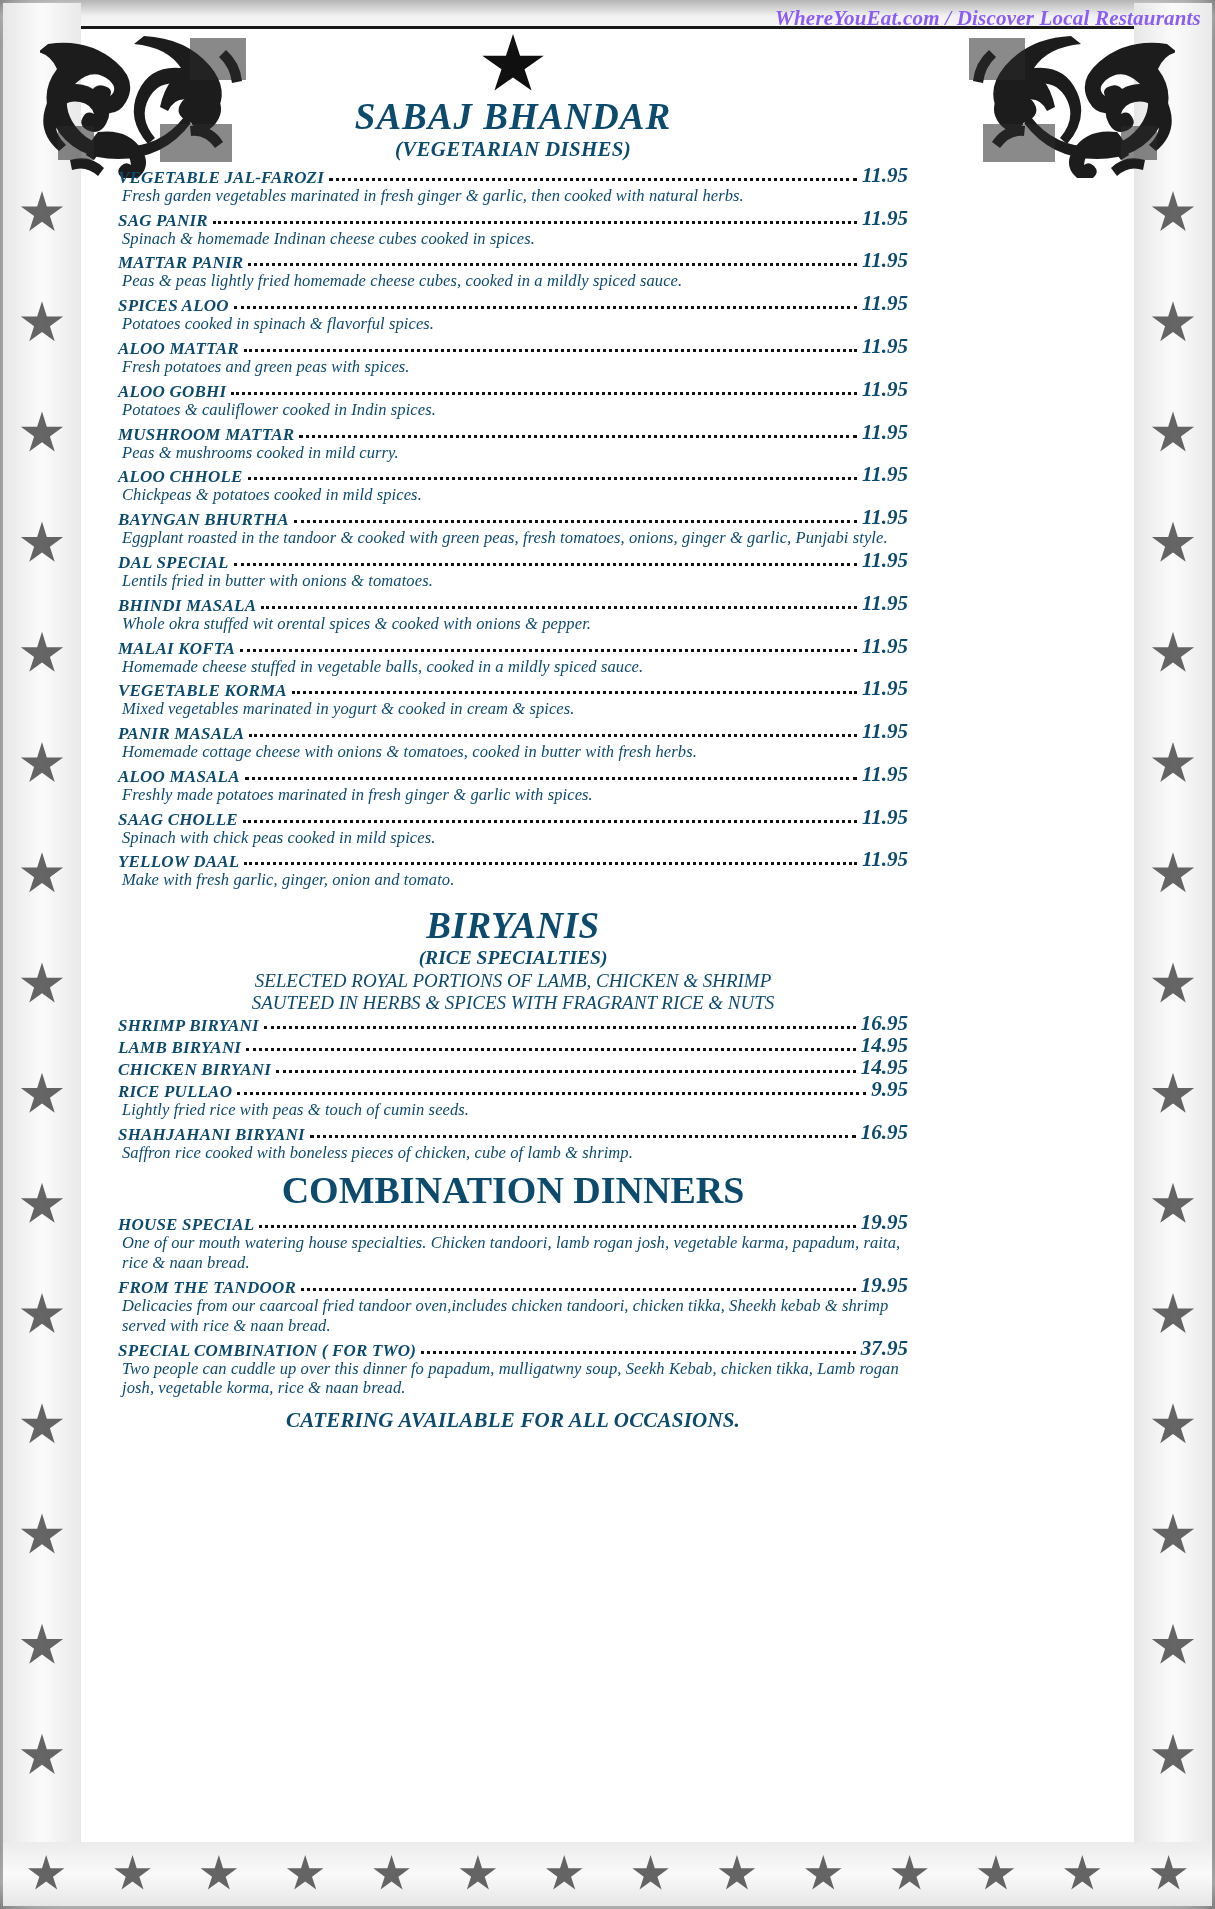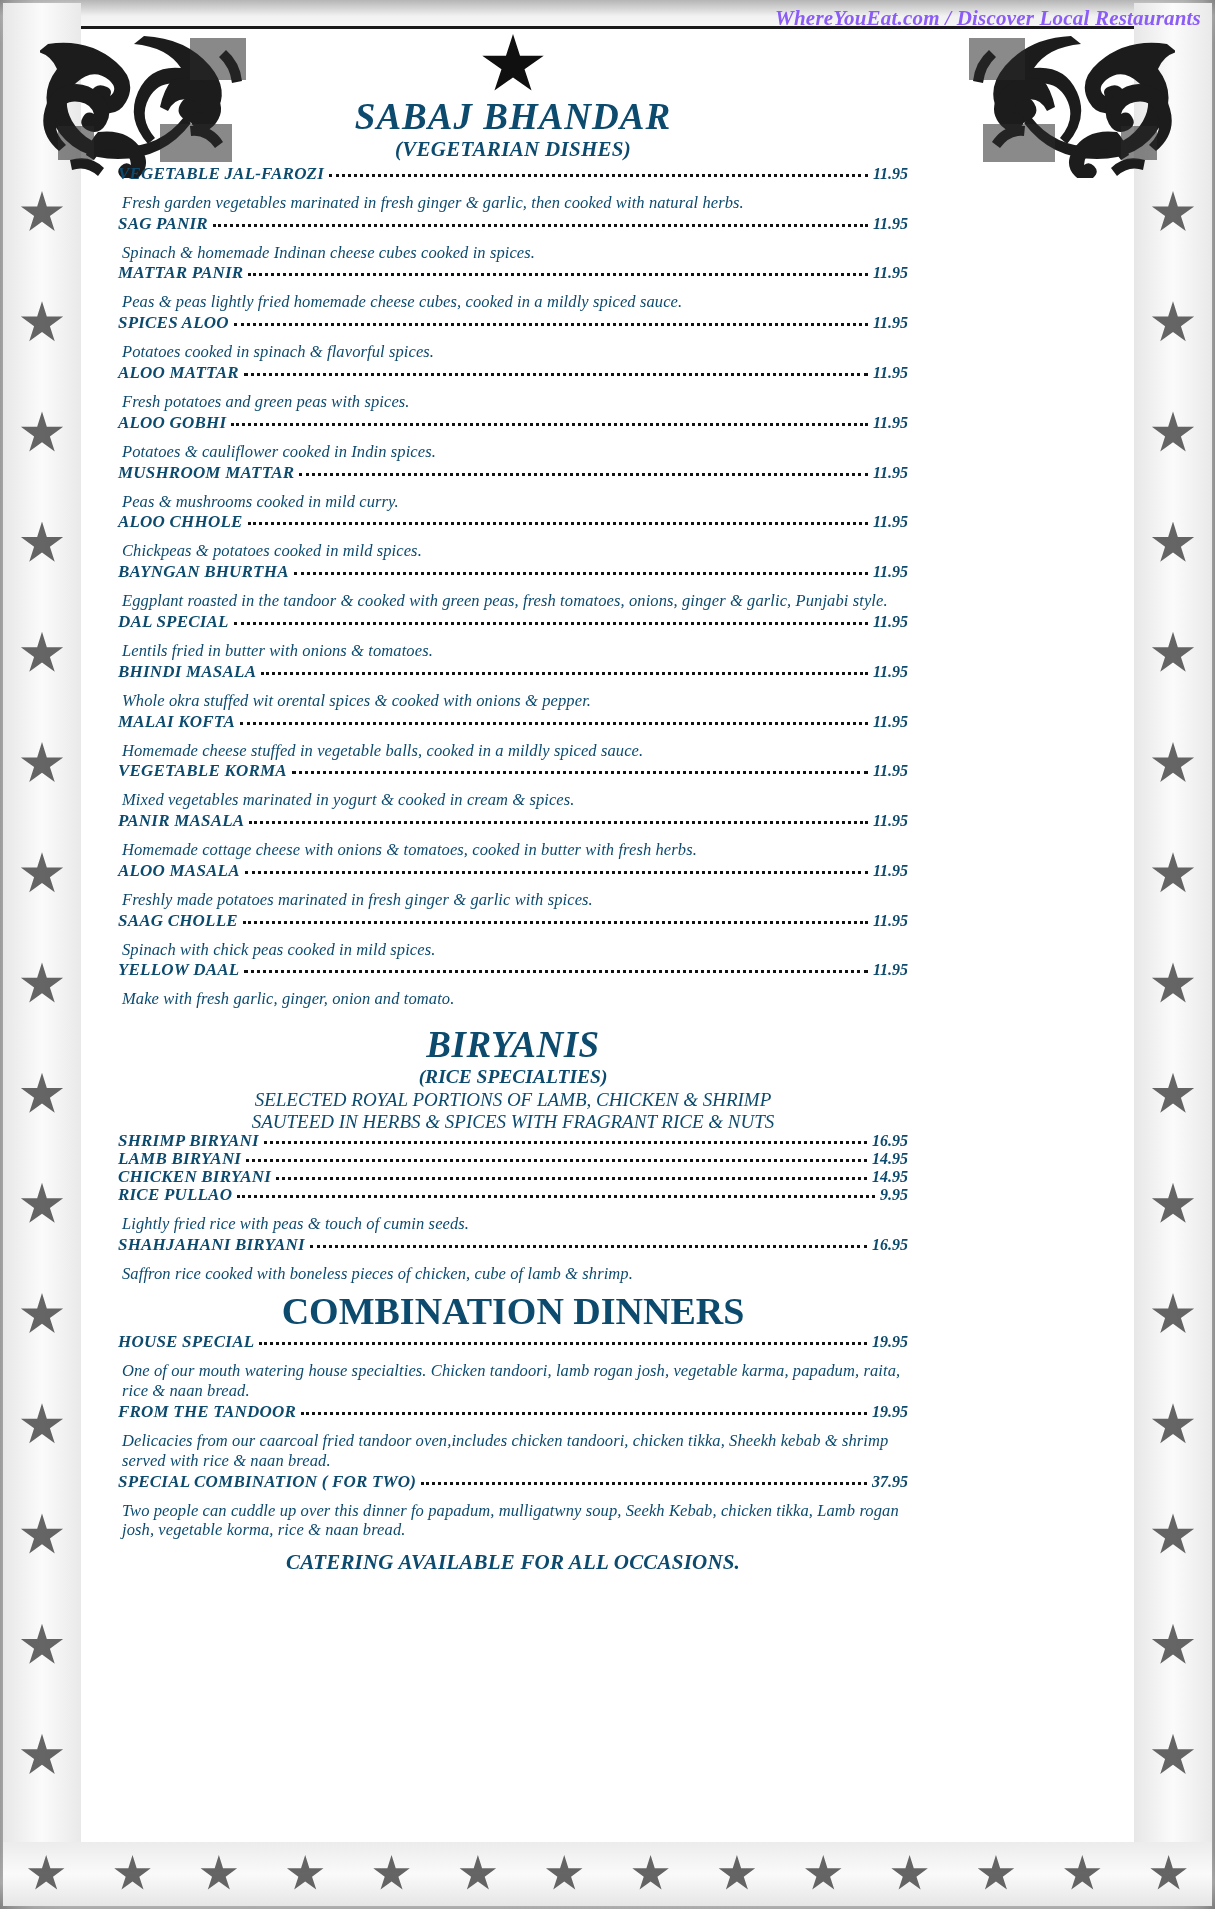--- a/index.html
+++ b/index.html
@@ -174,31 +174,31 @@
     flex: 1 1 auto;
     border-bottom: 3px dotted #111;
     margin: 0 2px 5px 2px;
     height: 0;
     min-width: 10px;
   }
   .price {
     font-family: "Liberation Serif", serif;
     font-weight: bold;
     font-style: italic;
-    font-size: 16px;
+    font-size: 21px;
     white-space: nowrap;
     flex: none;
     padding-left: 3px;
   }
   .desc {
     font-family: "Liberation Serif", serif;
     font-style: italic;
     font-size: 16.5px;
     line-height: 1.2;
-    margin: 11px 0 2px 4px;
+    margin: 0 0 2px 4px;
     letter-spacing: .1px;
   }
   .item + .item { margin-top: 1px; }
 
   
   .sec-title {
     text-align: center;
     font-family: "Liberation Serif", serif;
     font-weight: bold;
     font-style: italic;

